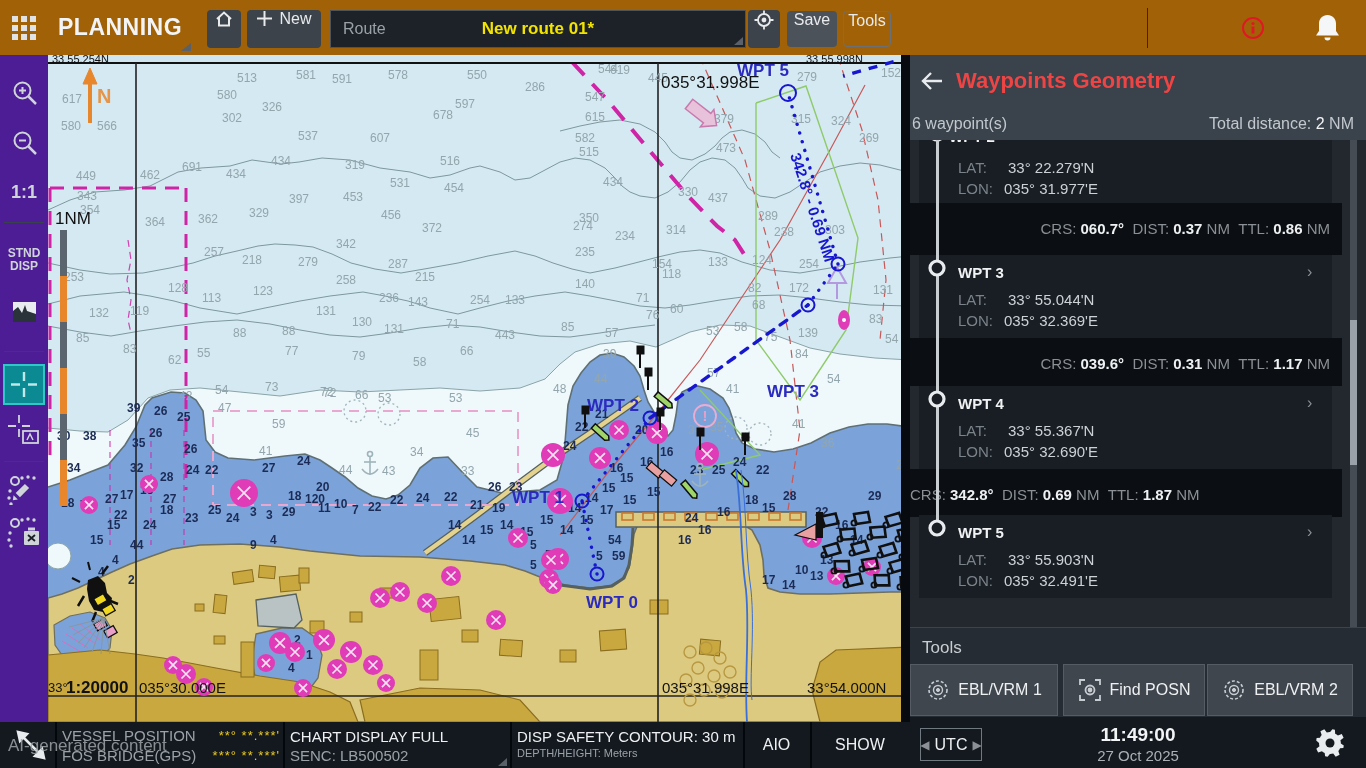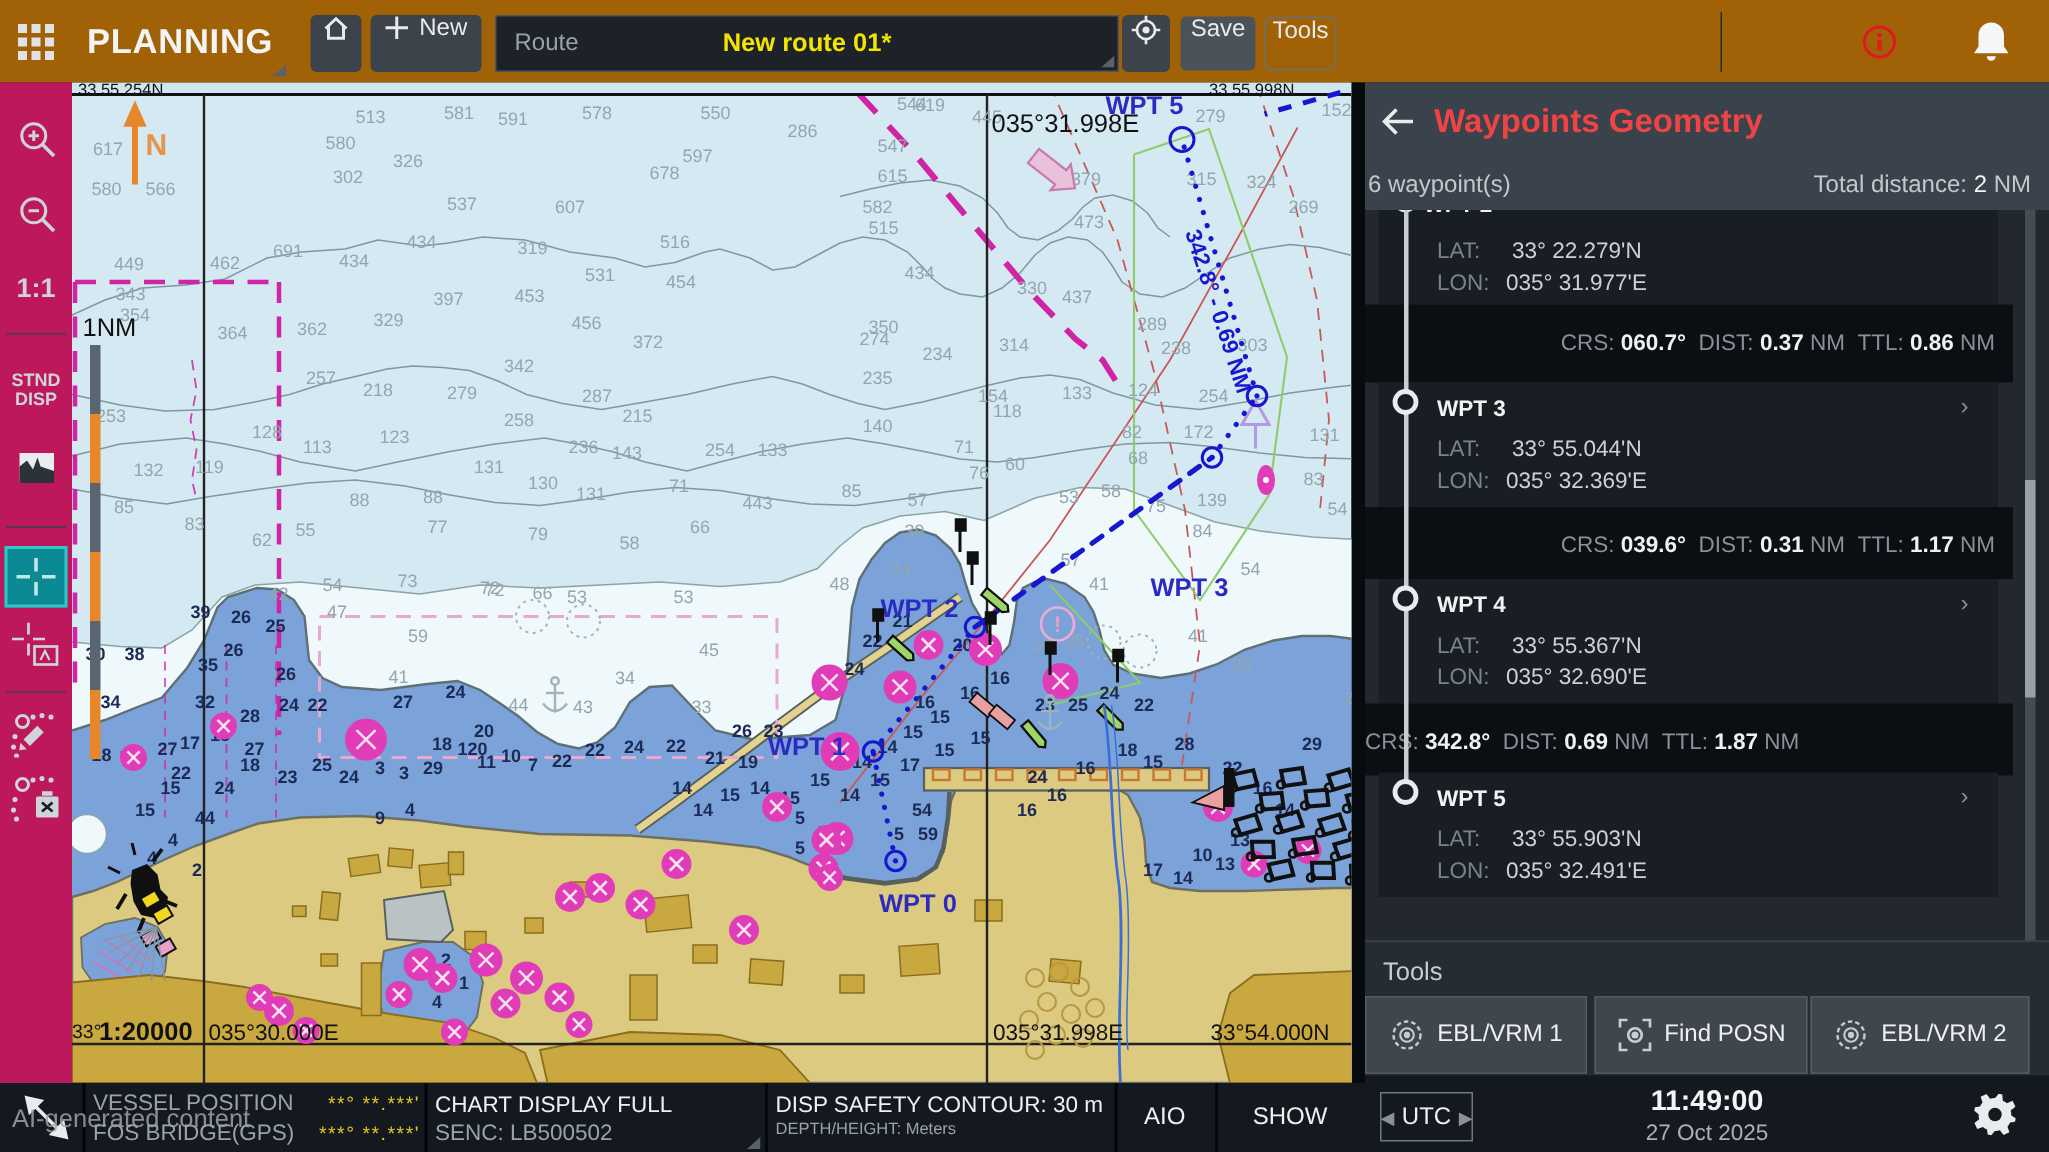--- a/index.html
+++ b/index.html
@@ -1,19 +1,19 @@
 <!DOCTYPE html>
 <html><head><meta charset="utf-8">
 <style>
 * { margin:0; padding:0; box-sizing:border-box; }
 html,body { width:1366px; height:768px; overflow:hidden; background:#14191f; font-family:"Liberation Sans",sans-serif; }
 .abs { position:absolute; }
 #topbar { position:absolute; left:0; top:0; width:1366px; height:55px; background:#a16207; }
 .tbtn { position:absolute; background:#3c434b; border-radius:4px; color:#e8eaec; display:flex; align-items:flex-start; justify-content:center; }
-#sidebar { position:absolute; left:0; top:55px; width:48px; height:667px; background:#be185d;text-decoration:underline; }
+#sidebar { position:absolute; left:0; top:55px; width:48px; height:667px; background:#4c1d95;text-decoration:underline; }
 #chart { position:absolute; left:48px; top:55px; width:853px; height:667px; }
 #bottombar { position:absolute; left:0; top:722px; width:910px; height:46px; background:#14191f; color:#9aa2a8; }
 #panel { position:absolute; left:910px; top:55px; width:456px; height:713px; background:#262c33; }
 .sep { position:absolute; background:#02070b; width:2px; top:0; height:46px; }
 </style></head>
 <body>
 
 <div id="topbar">
   <svg class="abs" style="left:12px;top:16px" width="26" height="25">
     <g fill="#dfe3e6">

